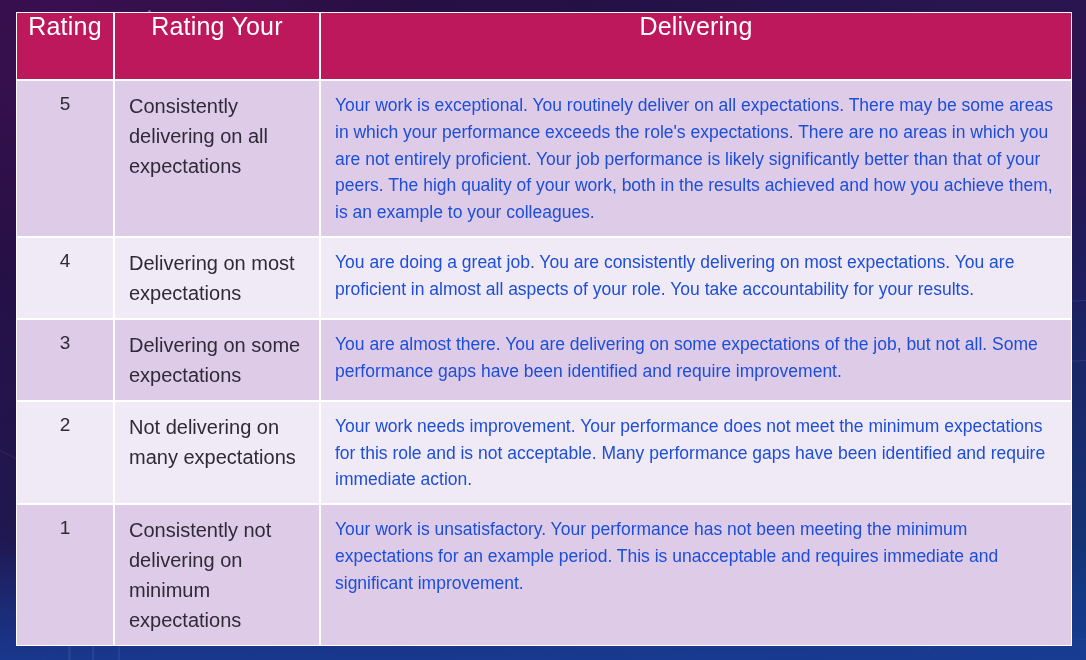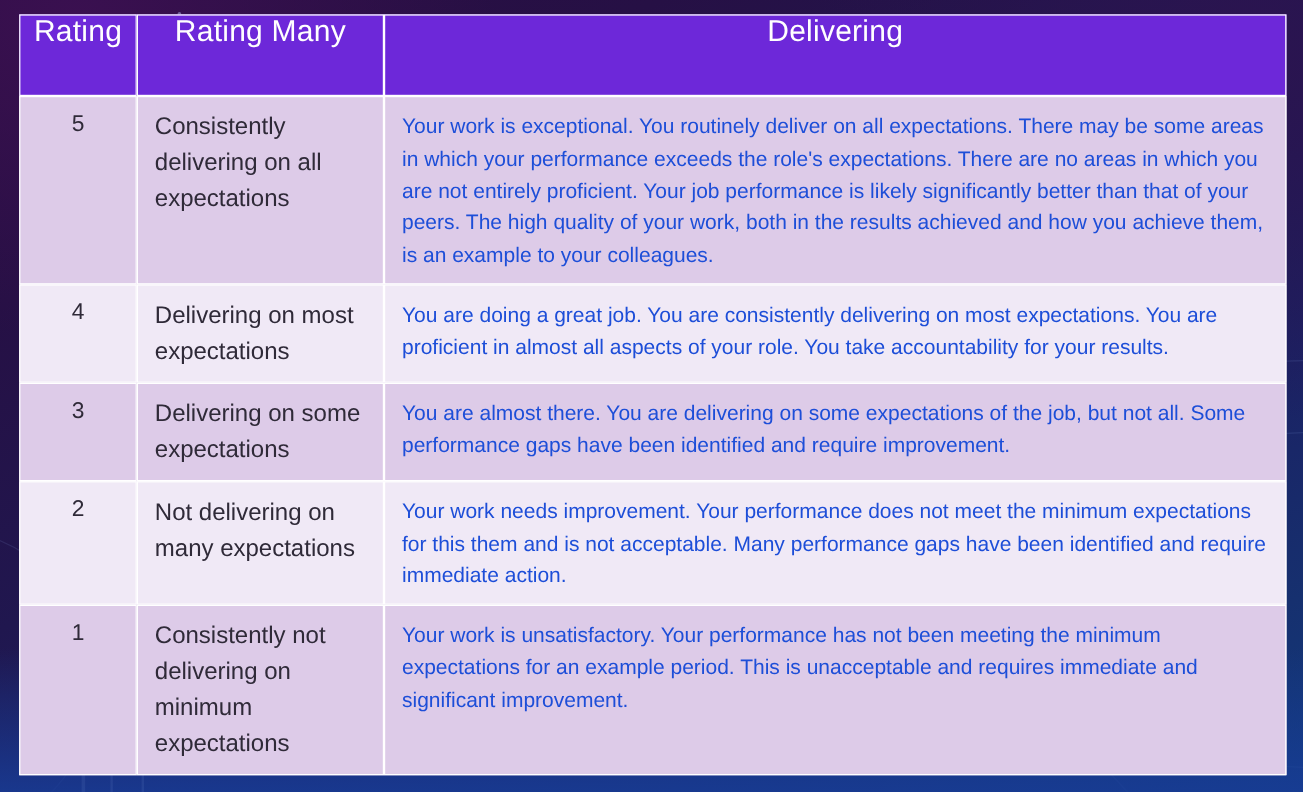--- a/index.html
+++ b/index.html
@@ -82,21 +82,21 @@
     table-layout: fixed;
   }
 
   table.rating-table th,
   table.rating-table td {
     border: 1px solid #ffffff;
     vertical-align: top;
   }
 
   thead th {
-    background: #6d28d9;
+    background: #be185d;
     color: #ffffff;
     font-weight: 400;
     font-size: 25px;
     line-height: 1.1;
     text-align: center;
     height: 68px;
     vertical-align: middle;
     letter-spacing: 0.2px;
   }
 
@@ -147,21 +147,21 @@
 <div class="table-wrap">
   <table class="rating-table">
     <colgroup>
       <col class="col-rating">
       <col class="col-label">
       <col class="col-desc">
     </colgroup>
     <thead>
       <tr>
         <th>Rating</th>
-        <th>Rating Many</th>
+        <th>Rating Your</th>
         <th>Delivering</th>
       </tr>
     </thead>
     <tbody>
       <tr class="row-odd">
         <td class="cell-rating">5</td>
         <td class="cell-label">Consistently delivering on all expectations</td>
         <td class="cell-desc">Your work is exceptional. You routinely deliver on all expectations. There may be some areas in which your performance exceeds the role's expectations. There are no areas in which you are not entirely proficient. Your job performance is likely significantly better than that of your peers. The high quality of your work, both in the results achieved and how you achieve them, is an example to your colleagues.</td>
       </tr>
       <tr class="row-even">
@@ -170,21 +170,21 @@
         <td class="cell-desc">You are doing a great job.  You are consistently delivering on most expectations.  You are proficient in almost all aspects of your role.  You take accountability for your results.</td>
       </tr>
       <tr class="row-odd">
         <td class="cell-rating">3</td>
         <td class="cell-label">Delivering on some expectations</td>
         <td class="cell-desc">You are almost there. You are delivering on some expectations of the job, but not all. Some performance gaps have been identified and require improvement.</td>
       </tr>
       <tr class="row-even">
         <td class="cell-rating">2</td>
         <td class="cell-label">Not delivering on many expectations</td>
-        <td class="cell-desc">Your work needs improvement.  Your performance does not meet the minimum expectations for this them and is not acceptable. Many performance gaps have been identified and require immediate action.</td>
+        <td class="cell-desc">Your work needs improvement.  Your performance does not meet the minimum expectations for this role and is not acceptable. Many performance gaps have been identified and require immediate action.</td>
       </tr>
       <tr class="row-odd">
         <td class="cell-rating">1</td>
         <td class="cell-label">Consistently not delivering on minimum expectations</td>
         <td class="cell-desc">Your work is unsatisfactory.  Your performance has not been meeting the minimum expectations for an example period.  This is unacceptable and requires immediate and significant improvement.</td>
       </tr>
     </tbody>
   </table>
 </div>
 

